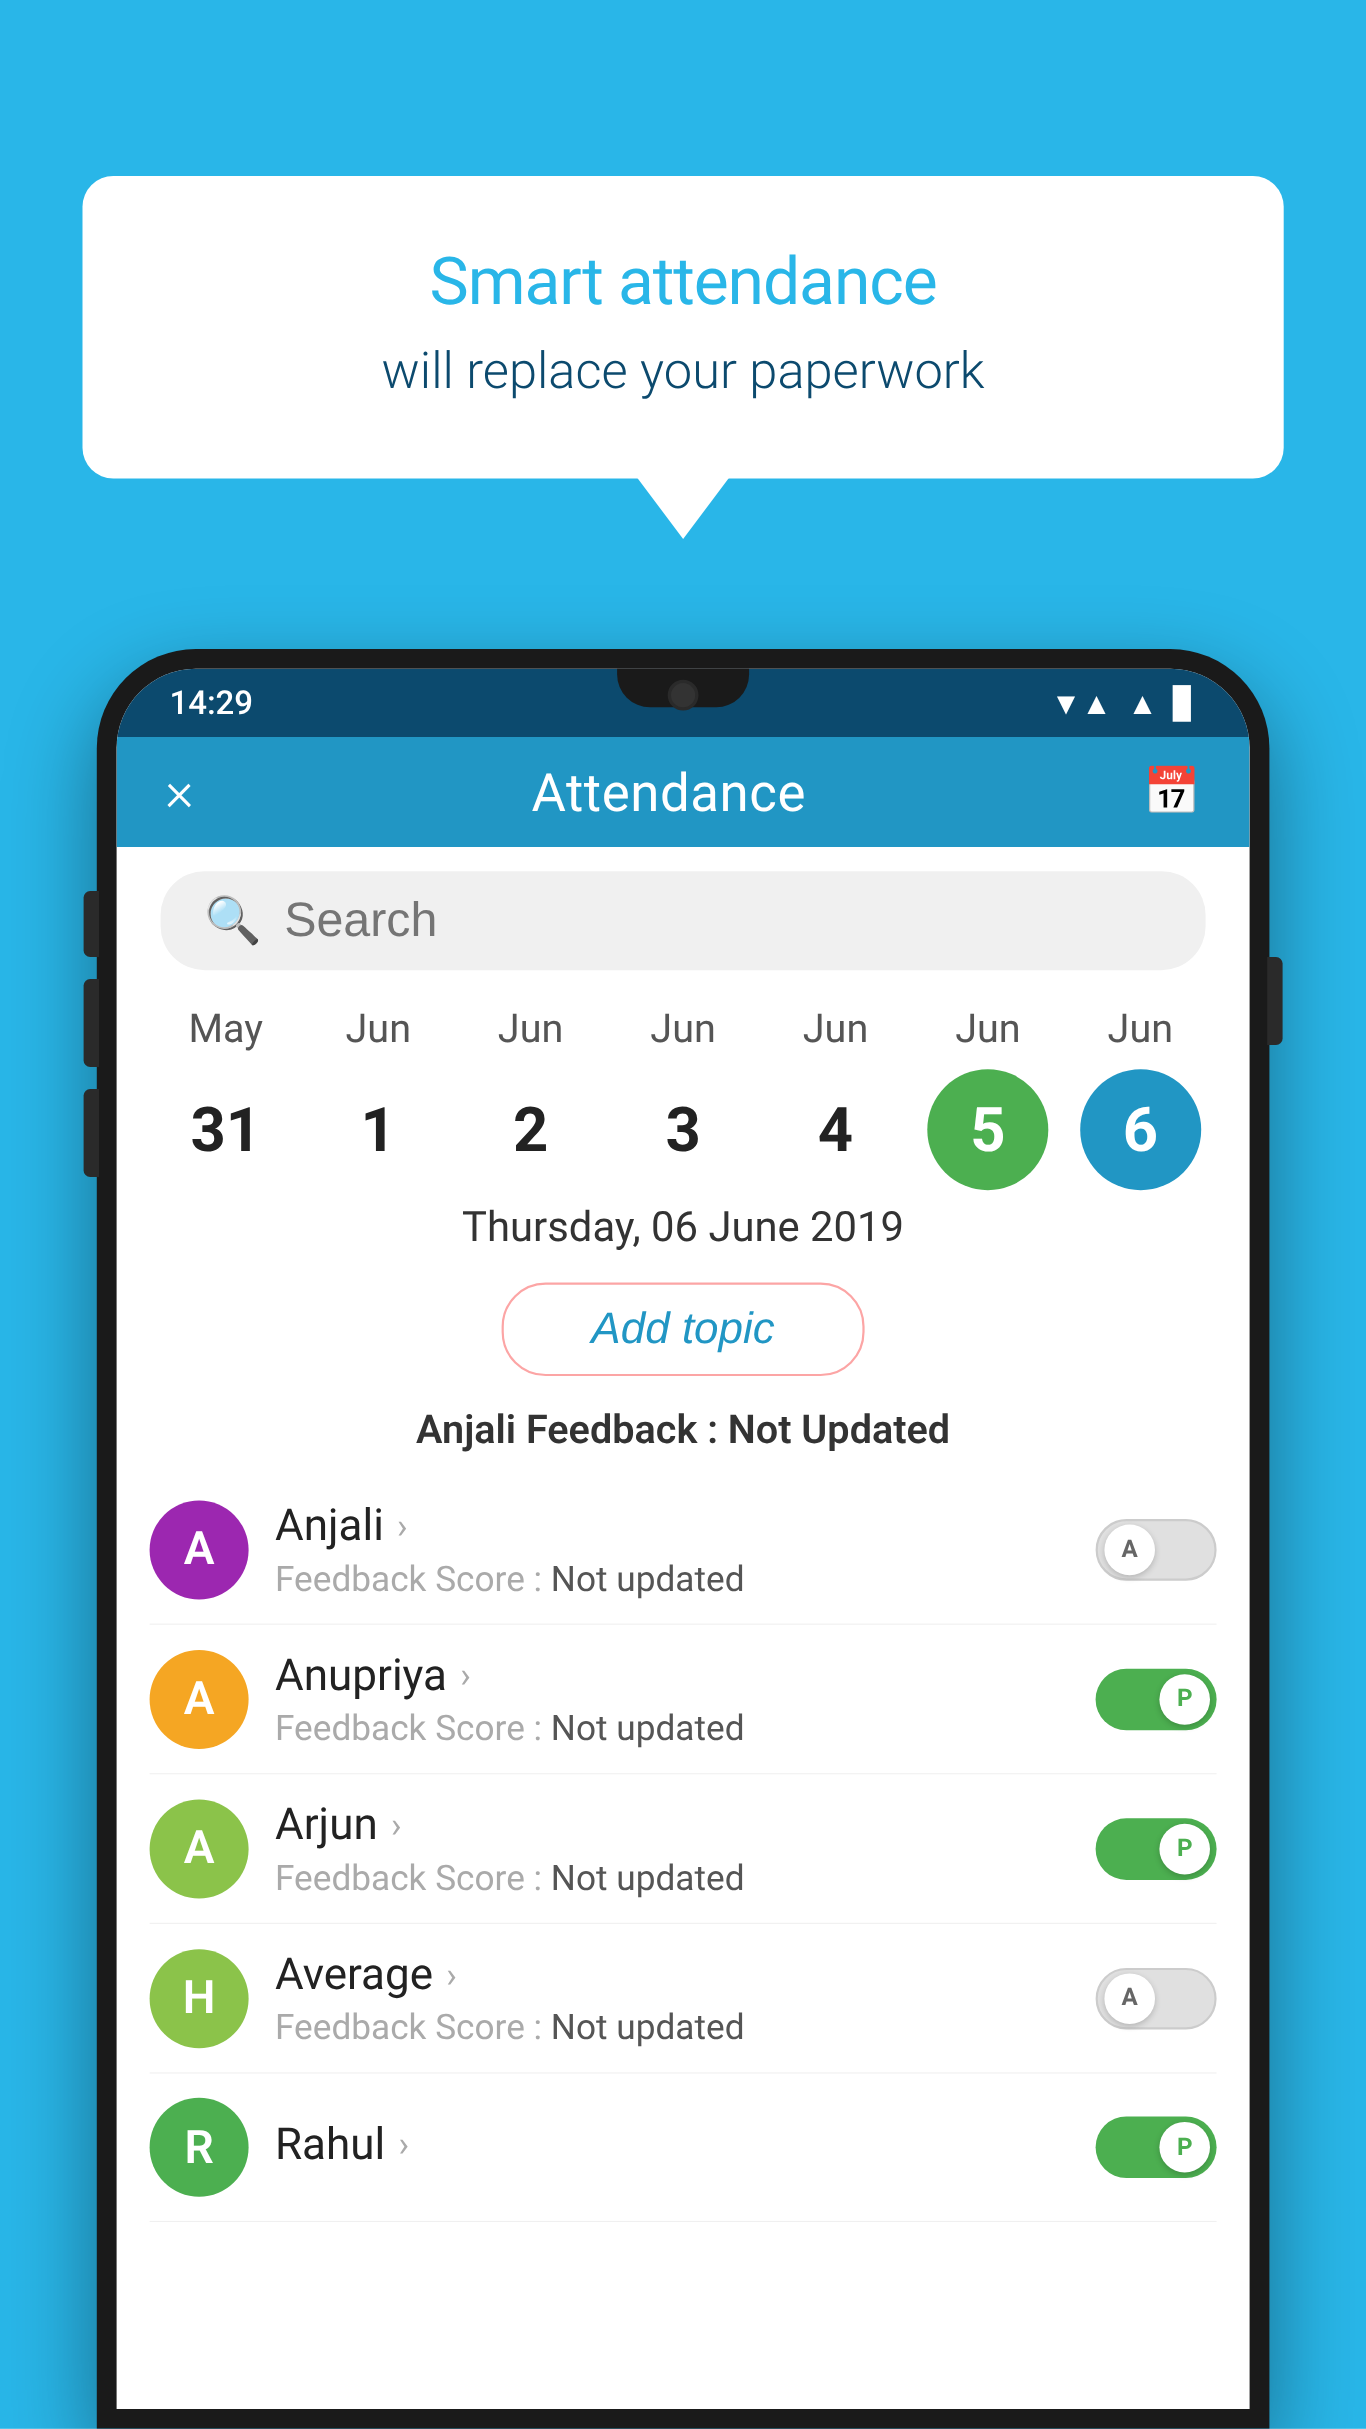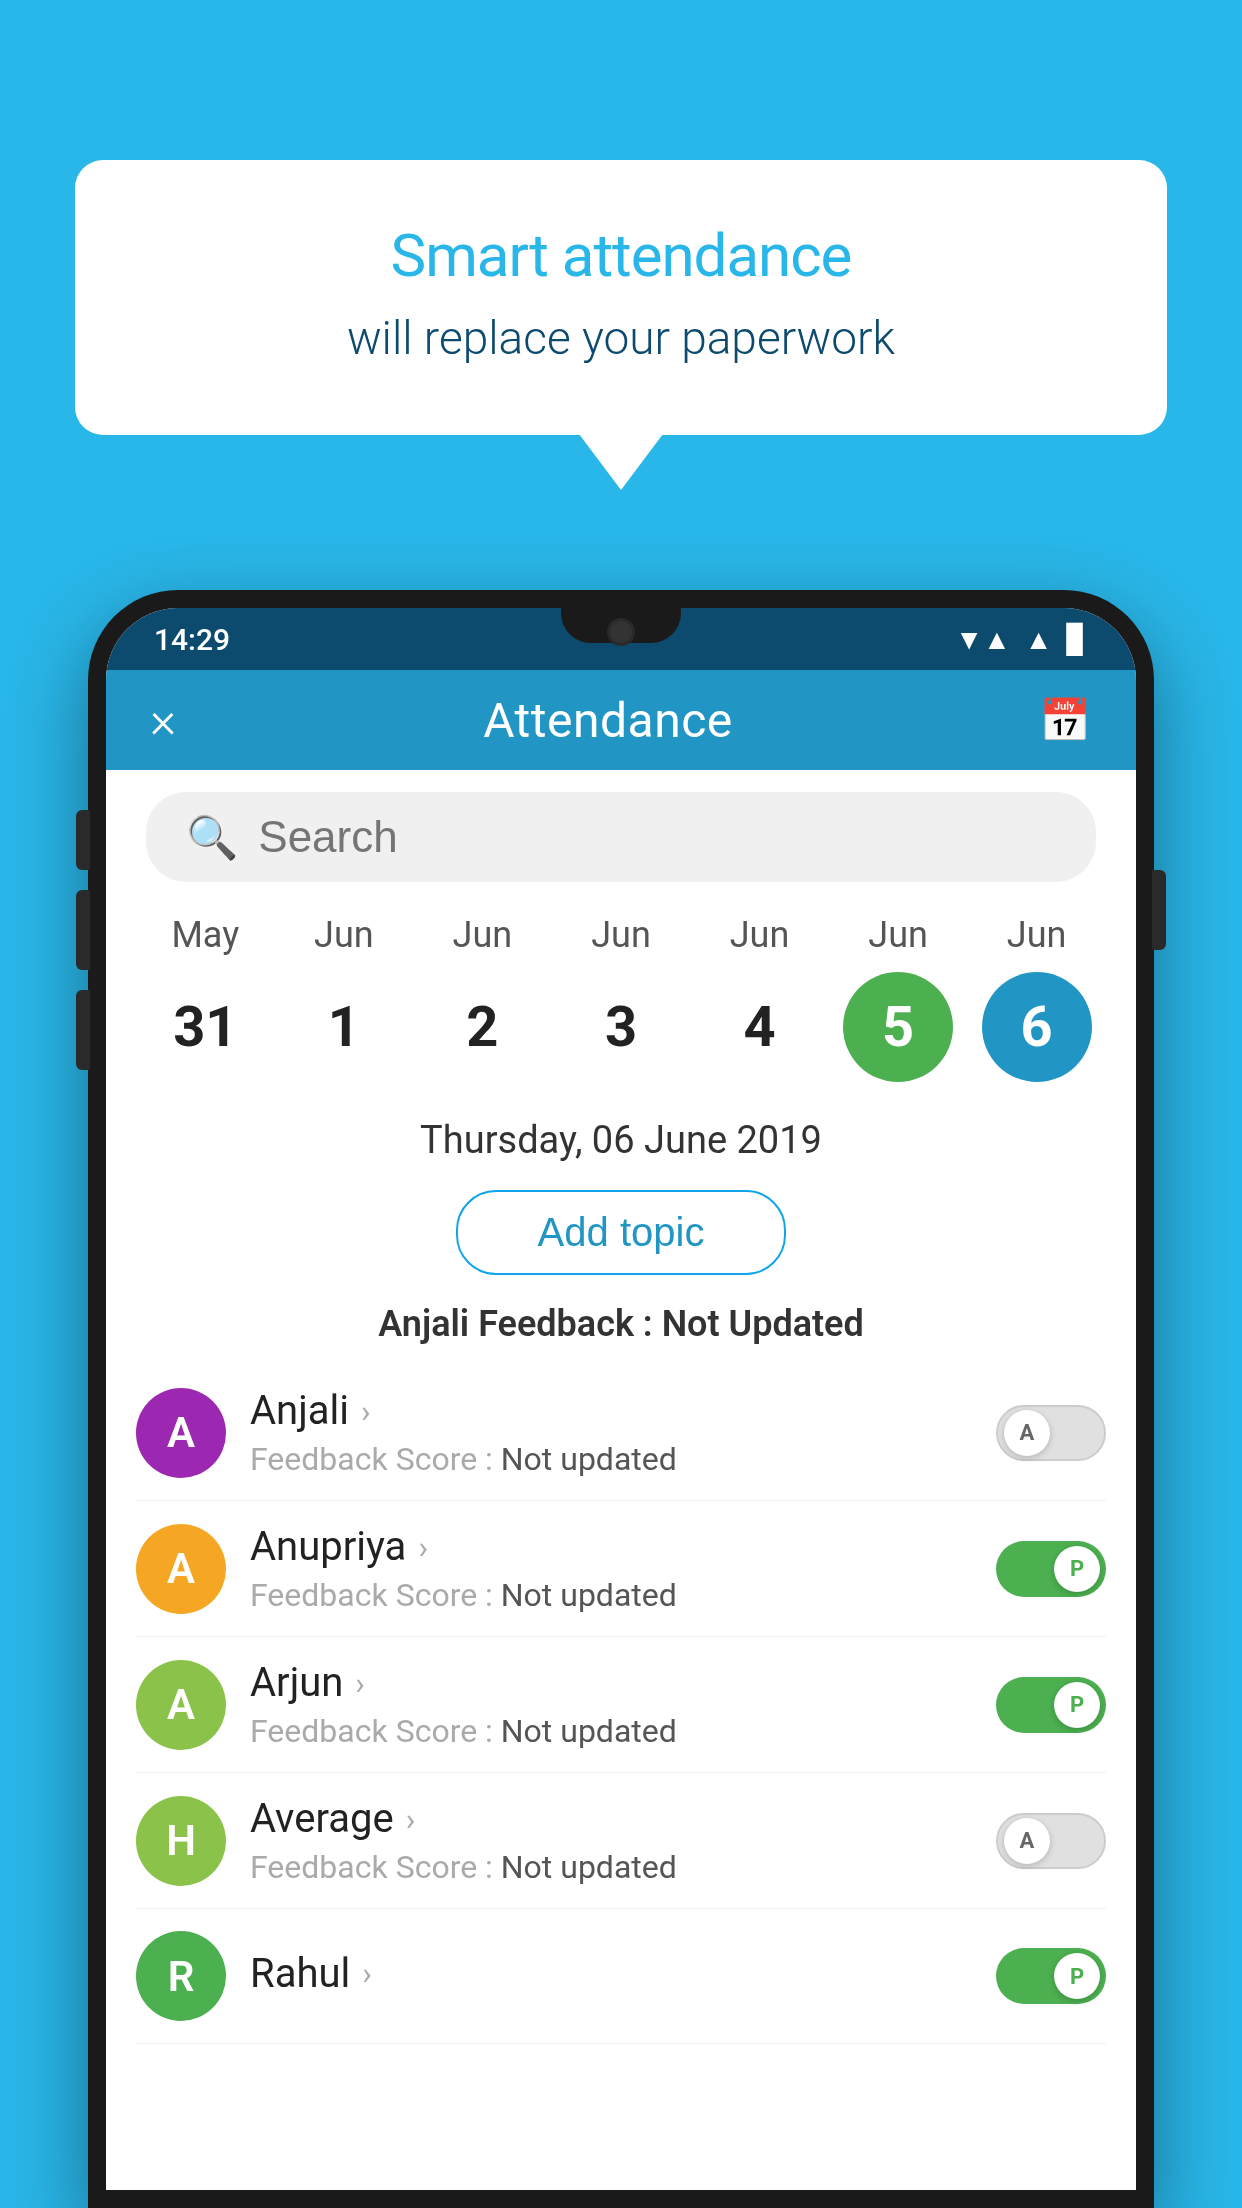--- a/index.html
+++ b/index.html
@@ -228,36 +228,37 @@
       background: #2196c4;
       color: white;
       border-radius: 55px;
     }
 
     
     .selected-date-label {
       text-align: center;
       color: #333;
       font-size: 38px;
-      margin-top: 36px;
+      margin-top: 12px;
       font-weight: 400;
     }
 
     
     .add-topic-btn {
       display: block;
       margin: 28px auto;
-      border: 2px solid #0ea5e9;
+      border: 2px solid #fca5a5;
       border-radius: 40px;
       padding: 18px 80px;
       color: #2196c4;
       font-size: 40px;
       background: white;
       cursor: pointer;
       width: fit-content;
+      font-style: italic;
     }
 
     
     .avg-feedback {
       text-align: center;
       color: #888;
       font-size: 36px;
       margin-bottom: 20px;
     }
 

